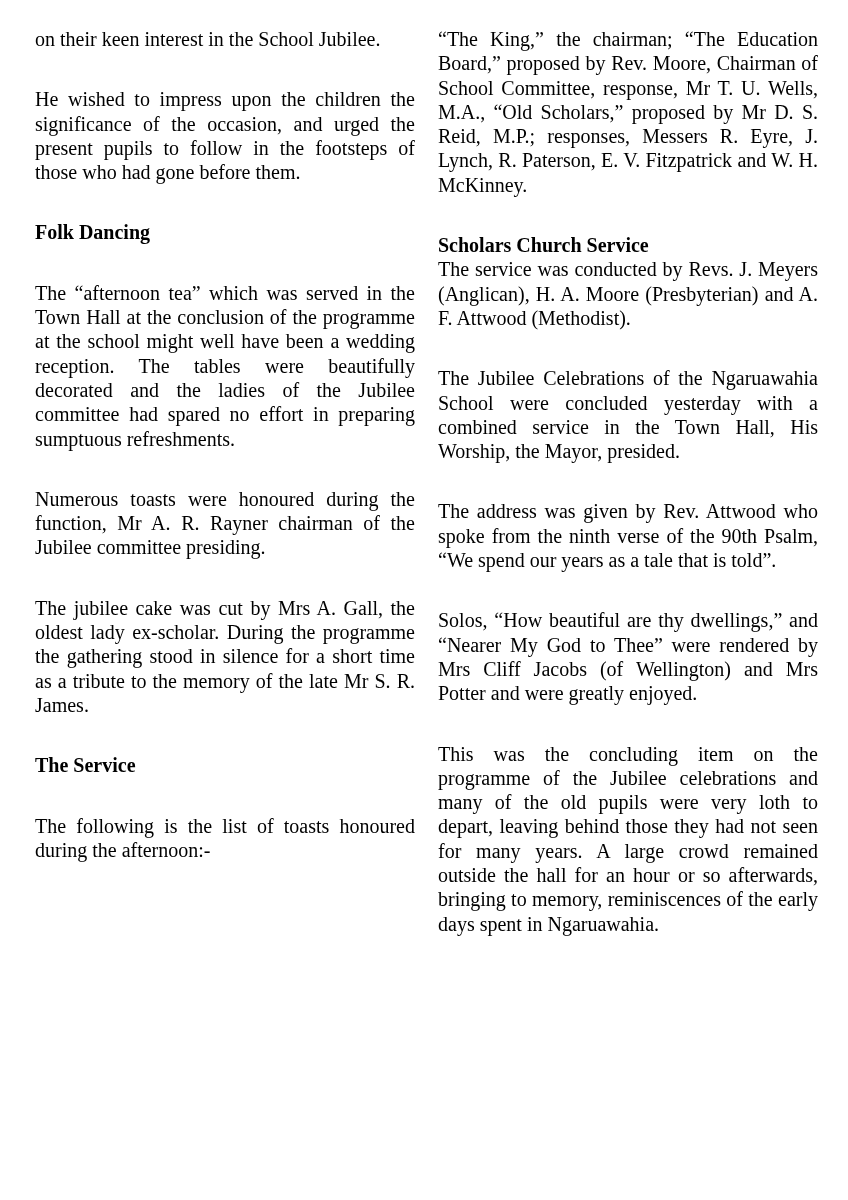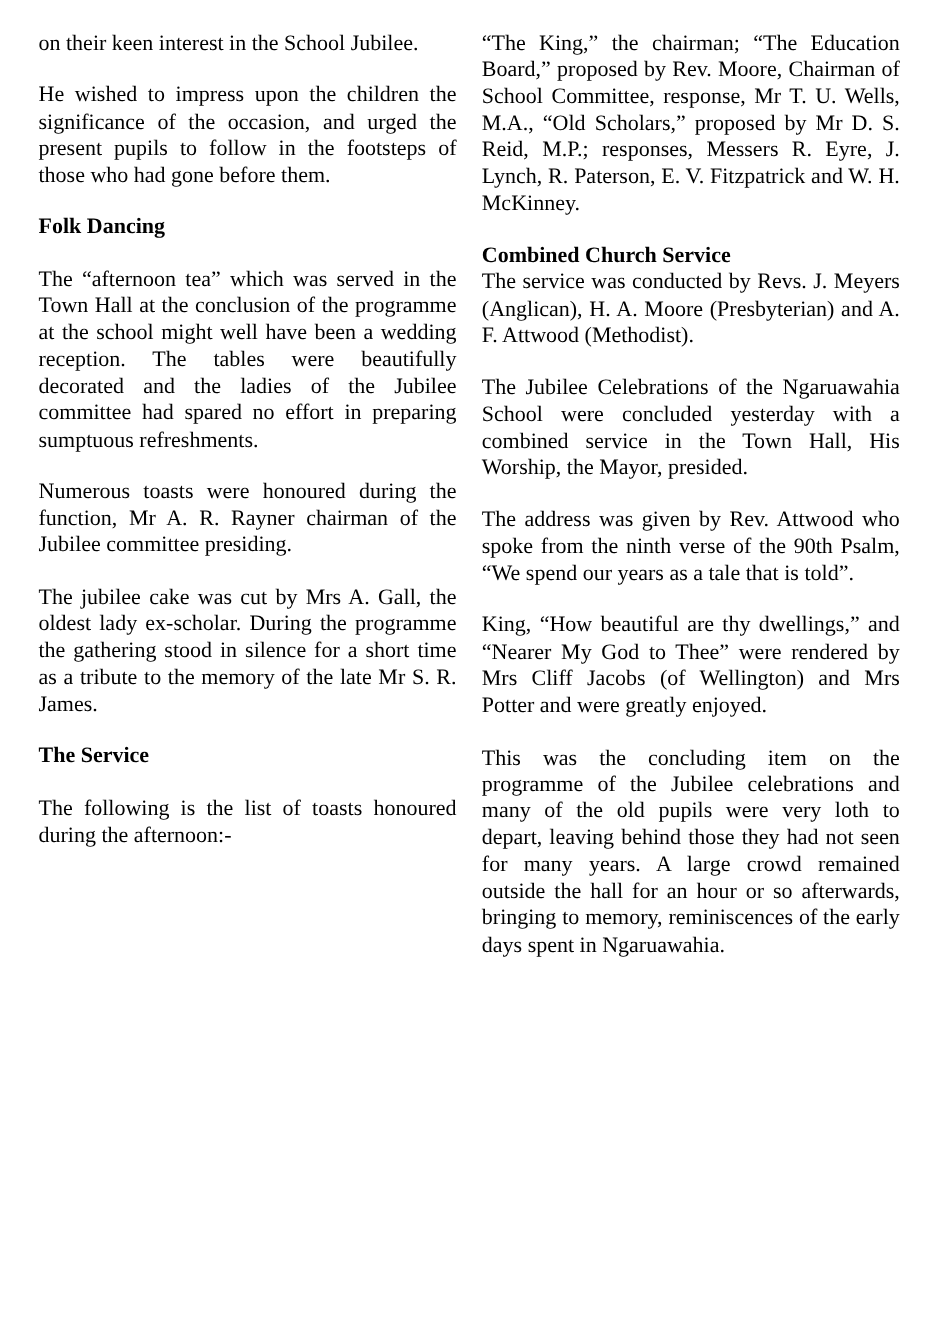--- a/index.html
+++ b/index.html
@@ -35,21 +35,21 @@
   .para {
     text-align: justify;
     margin: 0;
   }
   .heading {
     text-align: left;
     font-weight: bold;
     margin: 0;
   }
   .gap {
-    margin-top: 23px;
+    margin-top: 36px;
   }
 </style>
 </head>
 <body>
 
 <div class="page">
   <div class="columns">
 
     <div class="column">
       <p class="para">on their keen interest in the School Jubilee.</p>
@@ -57,22 +57,22 @@
       <p class="heading gap">Folk Dancing</p>
       <p class="para gap">The “afternoon tea” which was served in the Town Hall at the conclusion of the programme at the school might well have been a wedding reception. The tables were beautifully decorated and the ladies of the Jubilee committee had spared no effort in preparing sumptuous refreshments.</p>
       <p class="para gap">Numerous toasts were honoured during the function, Mr A. R. Rayner chairman of the Jubilee committee presiding.</p>
       <p class="para gap">The jubilee cake was cut by Mrs A. Gall, the oldest lady ex-scholar. During the programme the gathering stood in silence for a short time as a tribute to the memory of the late Mr S. R. James.</p>
       <p class="heading gap">The Service</p>
       <p class="para gap">The following is the list of toasts honoured during the afternoon:-</p>
     </div>
 
     <div class="column">
       <p class="para">“The King,” the chairman; “The Education Board,” proposed by Rev. Moore, Chairman of School Committee, response, Mr T. U. Wells, M.A., “Old Scholars,” proposed by Mr D. S. Reid, M.P.; responses, Messers R. Eyre, J. Lynch, R. Paterson, E. V. Fitzpatrick and W. H. McKinney.</p>
-      <p class="heading gap">Combined Church Service</p>
+      <p class="heading gap">Scholars Church Service</p>
       <p class="para">The service was conducted by Revs. J. Meyers (Anglican), H. A. Moore (Presbyterian) and A. F. Attwood (Methodist).</p>
       <p class="para gap">The Jubilee Celebrations of the Ngaruawahia School were concluded yesterday with a combined service in the Town Hall, His Worship, the Mayor, presided.</p>
       <p class="para gap">The address was given by Rev. Attwood who spoke from the ninth verse of the 90th Psalm, “We spend our years as a tale that is told”.</p>
-      <p class="para gap">King, “How beautiful are thy dwellings,” and “Nearer My God to Thee” were rendered by Mrs Cliff Jacobs (of Wellington) and Mrs Potter and were greatly enjoyed.</p>
+      <p class="para gap">Solos, “How beautiful are thy dwellings,” and “Nearer My God to Thee” were rendered by Mrs Cliff Jacobs (of Wellington) and Mrs Potter and were greatly enjoyed.</p>
       <p class="para gap">This was the concluding item on the programme of the Jubilee celebrations and many of the old pupils were very loth to depart, leaving behind those they had not seen for many years. A large crowd remained outside the hall for an hour or so afterwards, bringing to memory, reminiscences of the early days spent in Ngaruawahia.</p>
     </div>
 
   </div>
 </div>
 
 </body></html>

